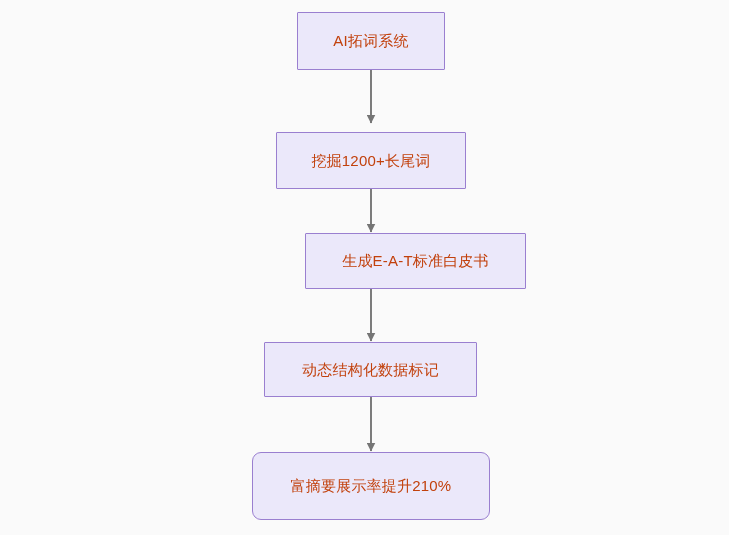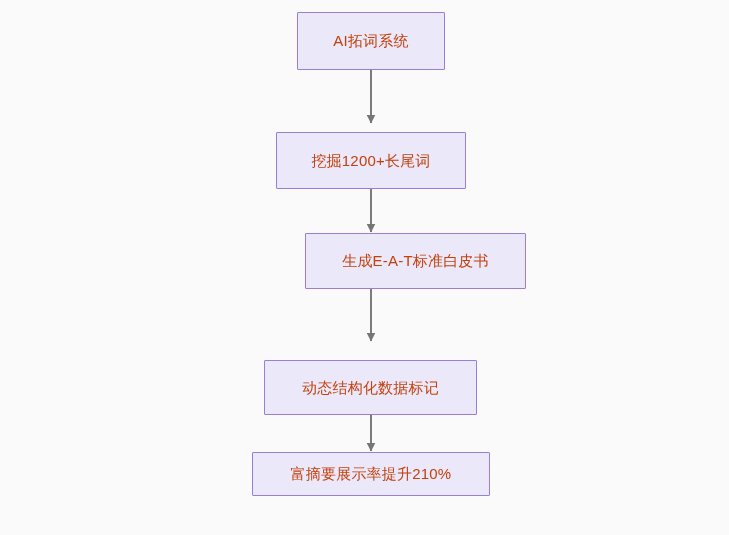--- a/index.html
+++ b/index.html
@@ -45,22 +45,22 @@
     line-height: 1.2;
     color: #c2410c;
     letter-spacing: 0.2px;
     white-space: nowrap;
     user-select: none;
   }
   
   #node-0 { left: 297px; top: 12px;  width: 148px; height: 58px; }
   #node-1 { left: 276px; top: 124px; width: 190px; height: 57px; margin-top: 8px; }
   #node-2 { left: 261px; top: 233px; width: 221px; height: 56px; margin-left: 44px; }
-  #node-3 { left: 264px; top: 342px; width: 213px; height: 55px; margin-top: 18px; }
-  #node-4 { left: 252px; top: 452px; width: 238px; height: 44px; }
+  #node-3 { left: 264px; top: 342px; width: 213px; height: 55px; }
+  #node-4 { left: 252px; top: 452px; width: 238px; height: 68px; border-radius: 9px; }
 </style>
 </head>
 <body>
 
 <div id="flow-canvas">
 
   <svg class="svg-layer" width="729" height="535" viewBox="0 0 729 535" xmlns="http://www.w3.org/2000/svg">
     <defs>
       <marker id="arrowhead" markerWidth="10" markerHeight="9" refX="8.5" refY="4.5" orient="auto" markerUnits="userSpaceOnUse">
         <path d="M0,0 L9,4.5 L0,9 z" fill="#757575"></path>

